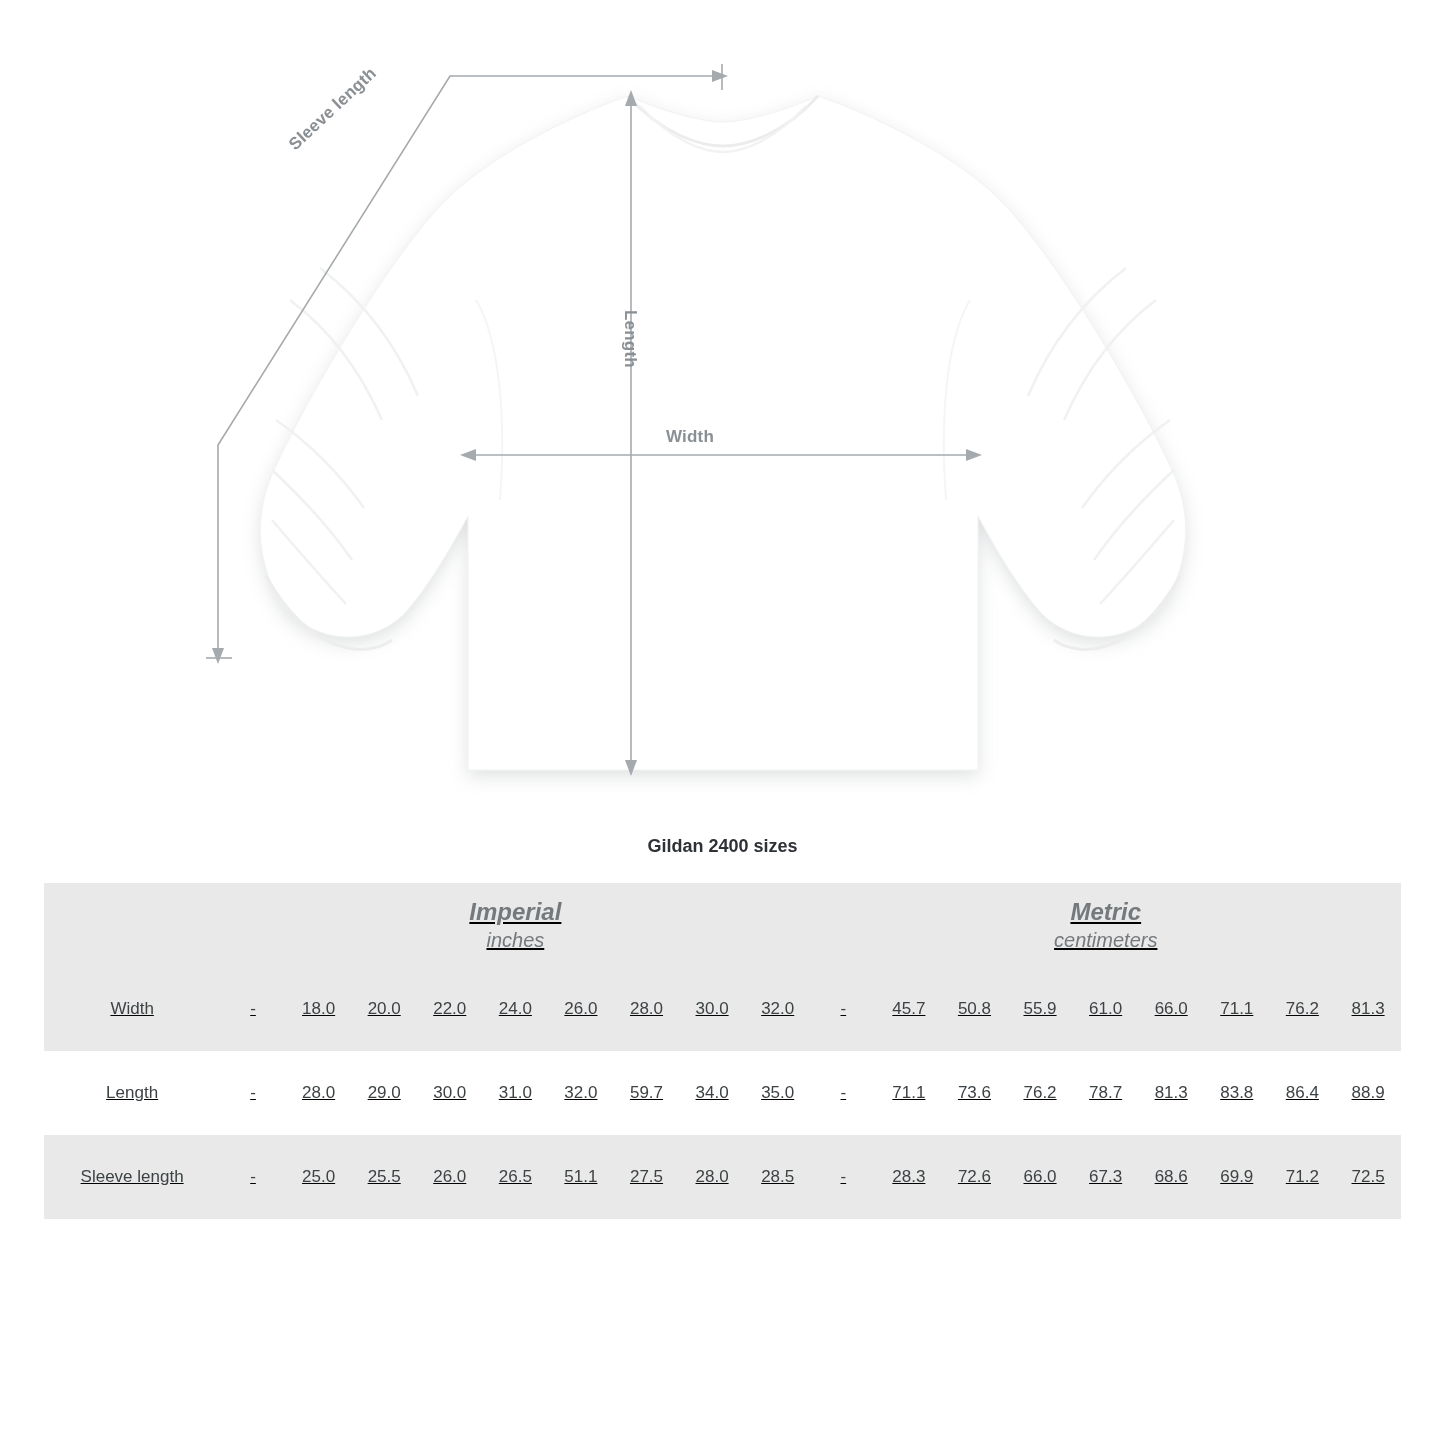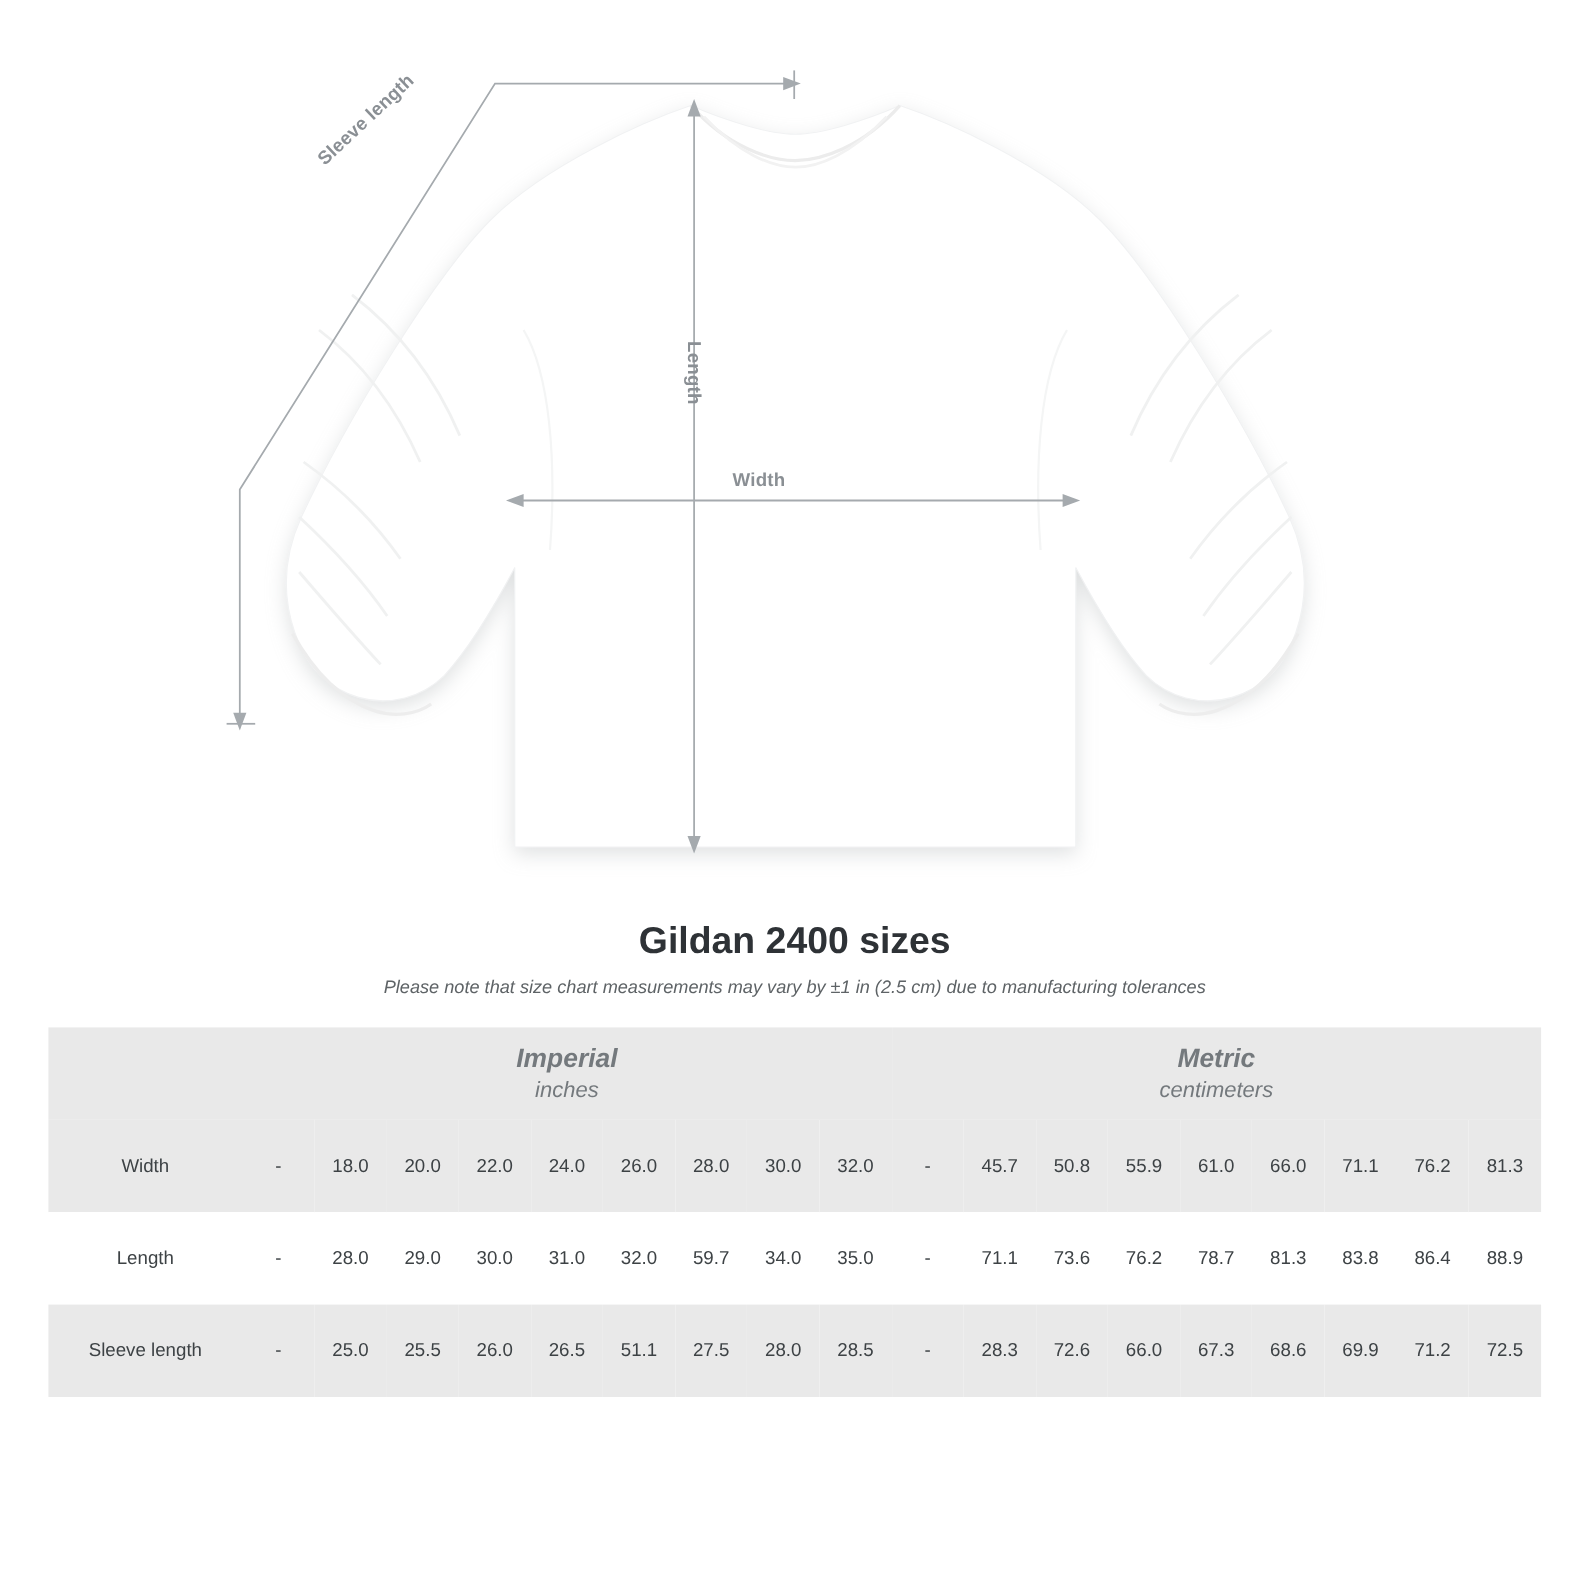--- a/index.html
+++ b/index.html
@@ -47,35 +47,36 @@
     transform: rotate(-43deg);
     transform-origin: left top;
   }
 
   
   .title-block {
     text-align: center;
     margin-top: 6px;
   }
   .chart-title {
-    font-size: 34px;
+    font-size: 18px;
     font-weight: bold;
     color: #2e3236;
     margin: 0 0 14px 0;
   }
   .chart-note {
     font-size: 16.5px;
     font-style: italic;
     color: #5e6366;
     margin: 0;
   }
 
   
   .table-wrap {
     margin: 26px 44px 0 44px;
+    text-decoration: underline;
   }
   table.size-table {
     border-collapse: collapse;
     width: 1357px;
     table-layout: fixed;
   }
   table.size-table td, table.size-table th {
     text-align: center;
     font-size: 17px;
     color: #3d4245;
@@ -203,21 +204,20 @@
       <path d="M206,658 L232,658" stroke="#a5aaae" stroke-width="1.6"></path>
     </svg>
 
     <span class="dim-label" id="label-width">Width</span>
     <span class="dim-label" id="label-length">Length</span>
     <span class="dim-label" id="label-sleeve">Sleeve length</span>
   </div>
 
   <div class="title-block">
     <h1 class="chart-title">Gildan 2400 sizes</h1>
-    <p class="chart-note">Please note that size chart measurements may vary by ±1 in (2.5 cm) due to manufacturing tolerances</p>
   </div>
 
   <div class="table-wrap">
     <table class="size-table">
       <colgroup>
         <col class="col-label">
         <col class="col-cell">
           <col class="col-cell">
           <col class="col-cell">
           <col class="col-cell">

